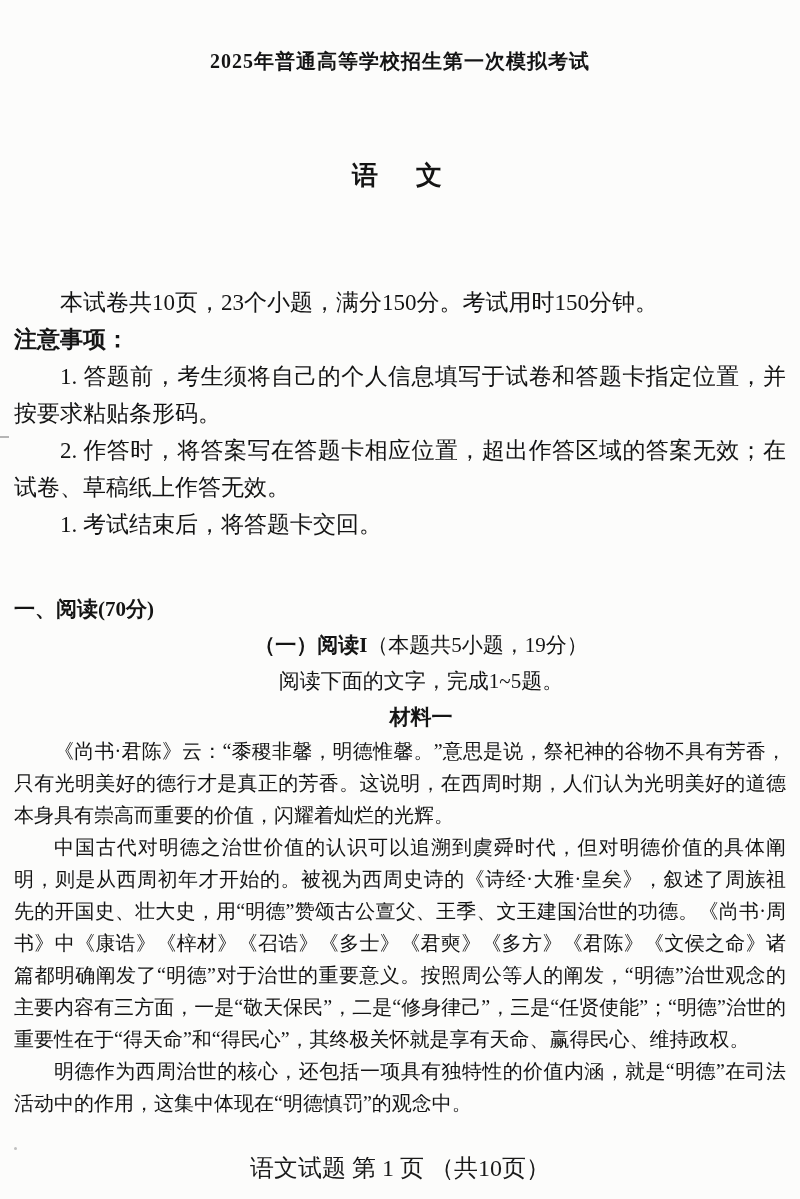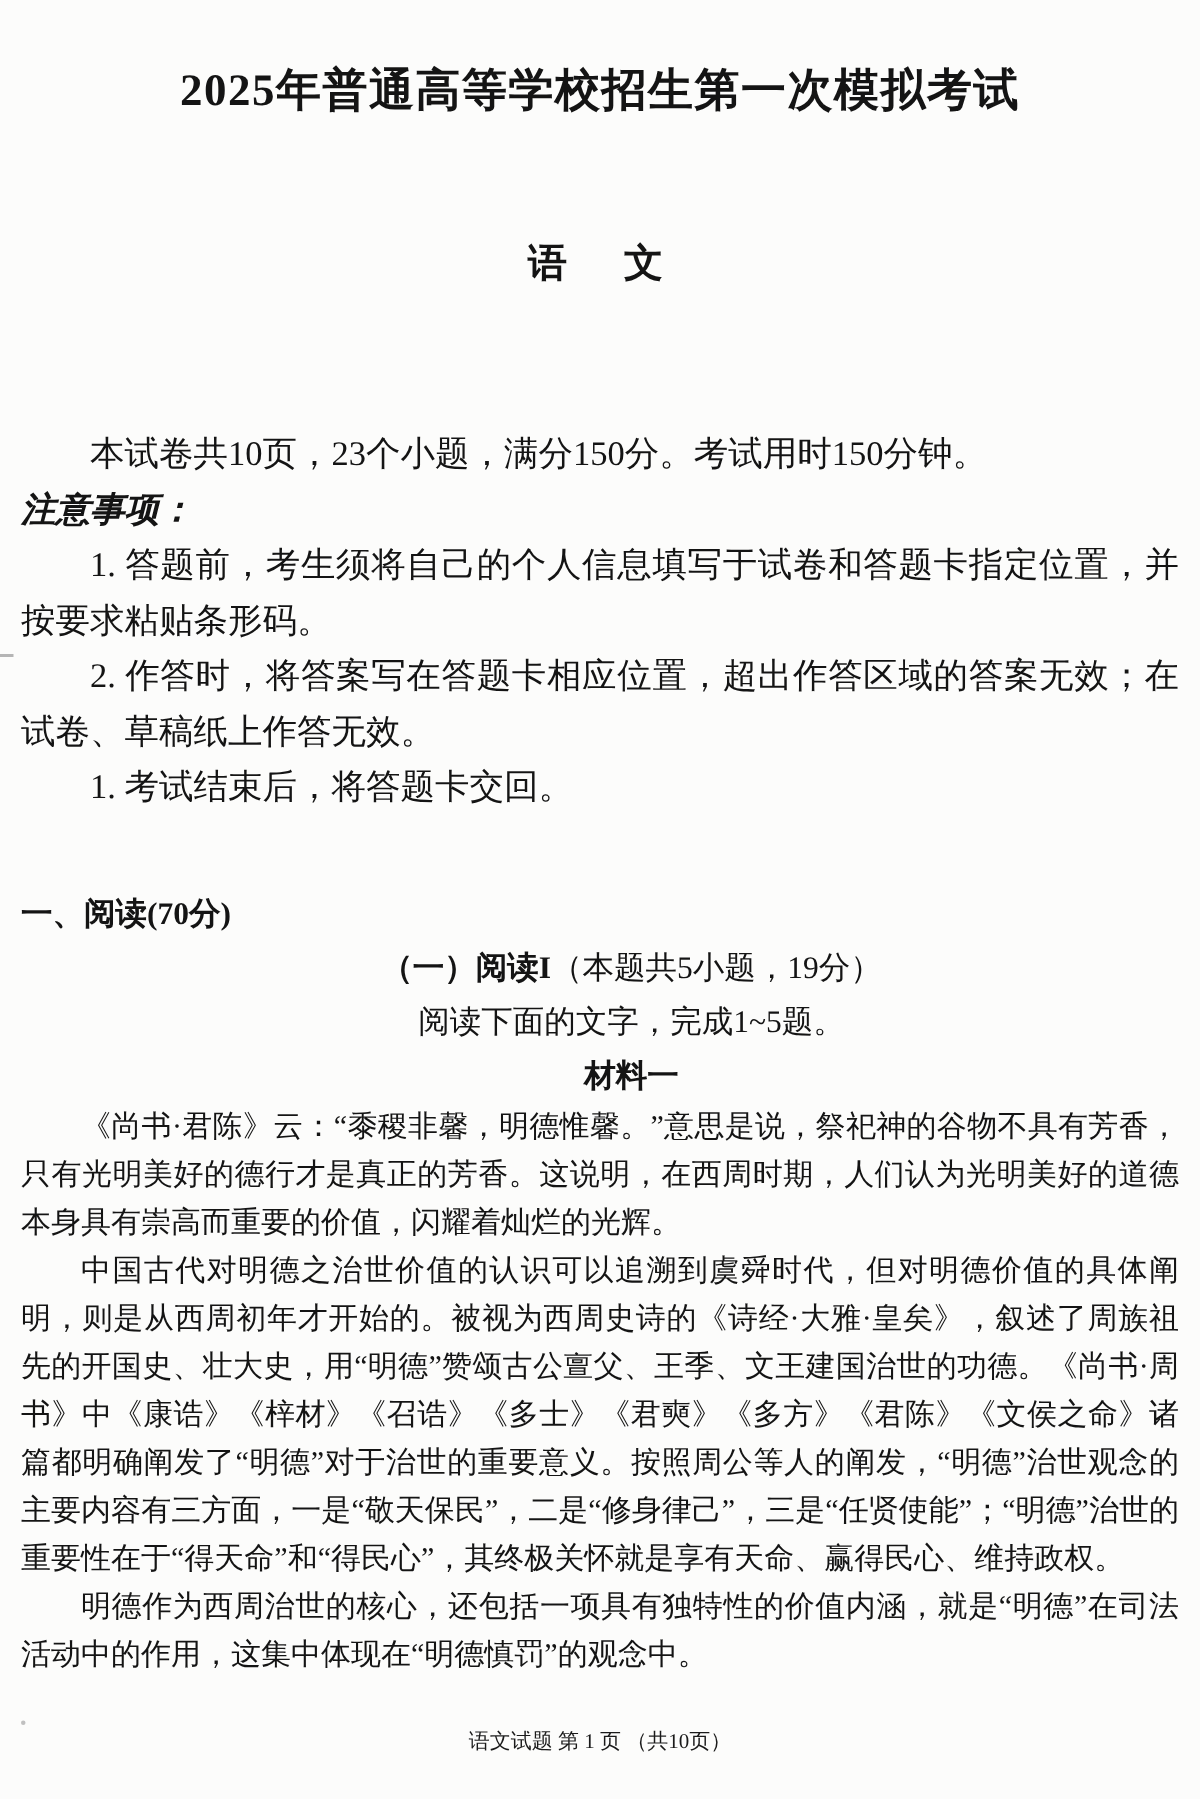--- a/index.html
+++ b/index.html
@@ -9,57 +9,57 @@
     margin:0 auto;
     background:#fcfcfb;
     color:#141414;
     font-family:"Liberation Serif","DejaVu Serif",serif;
     overflow:hidden;
   }
   .content{padding:0 14px;}
   .exam-title{
     margin:0;padding-top:40px;
     text-align:center;
-    font-size:30px;font-weight:700;
+    font-size:20px;font-weight:700;
     letter-spacing:1px;
     line-height:42px;
   }
   .subject{
     margin-top:70px;
     text-align:center;
     font-size:26px;font-weight:700;
     letter-spacing:6px;
     line-height:48px;
   }
   p{margin:0;}
   .doc-line{
     font-size:23px;
     line-height:37px;
     text-align:justify;
   }
   .intro{margin-top:84px;}
   .indent{text-indent:2em;}
   .bold{font-weight:700;}
-  .notice-heading{font-weight:700;font-style:italic;}
+  .notice-heading{font-weight:700;}
   .section-heading{
     margin-top:48px;
     font-size:21px;font-weight:700;line-height:36px;
   }
   .sub-line{font-size:21px;line-height:36px;text-align:center;}
   .kai{
     font-size:20px;
     line-height:32px;
     text-align:justify;
     text-indent:2em;
   }
   .footer{
     position:absolute;
     left:0;top:1152px;width:100%;
     text-align:center;
-    font-size:14px;
+    font-size:24px;
     color:#1a1a1a;
   }
   .artifact-dash{
     position:absolute;left:0;top:436px;width:9px;height:2px;background:#b5b5b5;
   }
   .artifact-dot{
     position:absolute;left:14px;top:1147px;width:3px;height:3px;background:#c0c0c0;border-radius:50%;
   }
 </style>
 </head>

